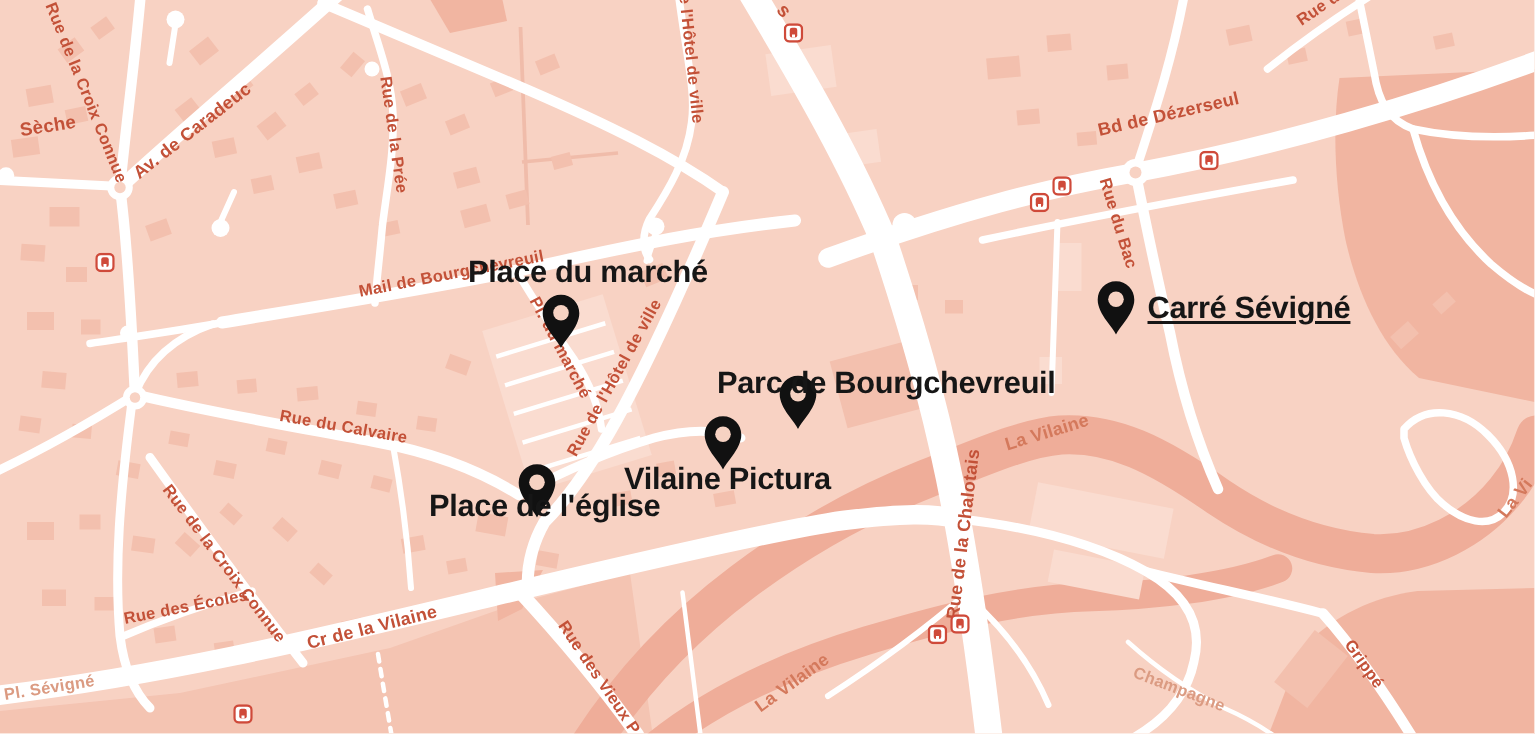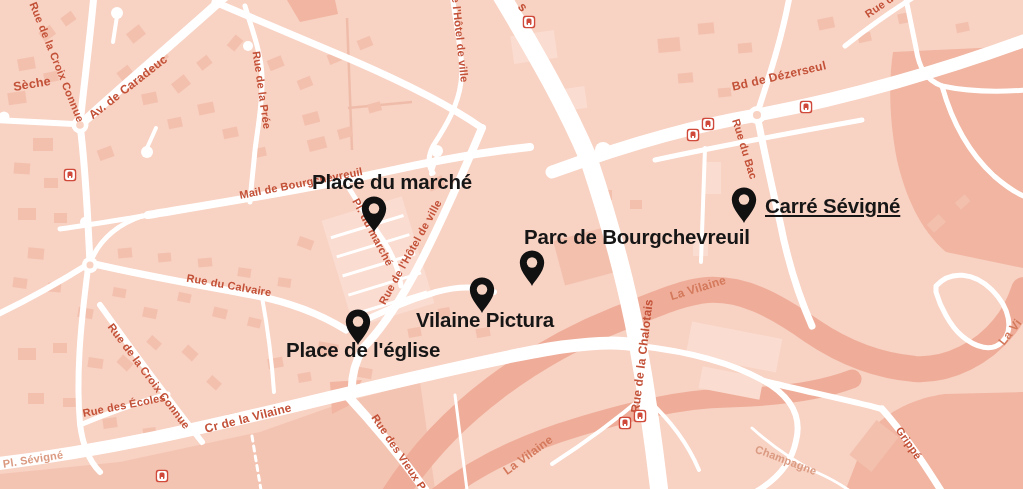--- a/index.html
+++ b/index.html
@@ -311,21 +311,21 @@
         </div>
       <div class="poi-label" style="left: 312px; top: 170px; text-align: right;">Place du marché</div>
     </div>
     <div class="poi">
       <div class="pin" style="left: 532px; top: 287px;">
           <svg width="26" height="37" viewBox="0 0 26 37">
             <path fill="#111111" d="M13,0.5 C6,0.5 0.8,6 0.8,12.8 C0.8,17.5 3.5,22.5 6.8,27 C9.5,30.7 12,33.6 13,36 C14,33.6 16.5,30.7 19.2,27 C22.5,22.5 25.2,17.5 25.2,12.8 C25.2,6 20,0.5 13,0.5 Z"></path>
             <circle cx="13" cy="12.5" r="5.2" fill="#f6d2c2"></circle>
           </svg>
         </div>
-      <div class="poi-label" style="left: 478px; top: 225px; margin-left: 46px;">Parc de Bourgchevreuil</div>
+      <div class="poi-label" style="left: 478px; top: 244px;">Parc de Bourgchevreuil</div>
     </div>
     <div class="poi">
       <div class="pin" style="left: 744px; top: 224px;">
           <svg width="26" height="37" viewBox="0 0 26 37">
             <path fill="#111111" d="M13,0.5 C6,0.5 0.8,6 0.8,12.8 C0.8,17.5 3.5,22.5 6.8,27 C9.5,30.7 12,33.6 13,36 C14,33.6 16.5,30.7 19.2,27 C22.5,22.5 25.2,17.5 25.2,12.8 C25.2,6 20,0.5 13,0.5 Z"></path>
             <circle cx="13" cy="12.5" r="5.2" fill="#f6d2c2"></circle>
           </svg>
         </div>
       <div class="poi-label" style="left: 765px; top: 194px; text-decoration: underline;">Carré Sévigné</div>
     </div>
@@ -338,16 +338,16 @@
         </div>
       <div class="poi-label" style="left: 416px; top: 308px;">Vilaine Pictura</div>
     </div>
     <div class="poi">
       <div class="pin" style="left: 358px; top: 346px;">
           <svg width="26" height="37" viewBox="0 0 26 37">
             <path fill="#111111" d="M13,0.5 C6,0.5 0.8,6 0.8,12.8 C0.8,17.5 3.5,22.5 6.8,27 C9.5,30.7 12,33.6 13,36 C14,33.6 16.5,30.7 19.2,27 C22.5,22.5 25.2,17.5 25.2,12.8 C25.2,6 20,0.5 13,0.5 Z"></path>
             <circle cx="13" cy="12.5" r="5.2" fill="#f6d2c2"></circle>
           </svg>
         </div>
-      <div class="poi-label" style="left: 286px; top: 338px;">Place de l'église</div>
+      <div class="poi-label" style="left: 286px; top: 326px;">Place de l'église</div>
     </div>
   </div>
 </div>
 
 </body></html>

